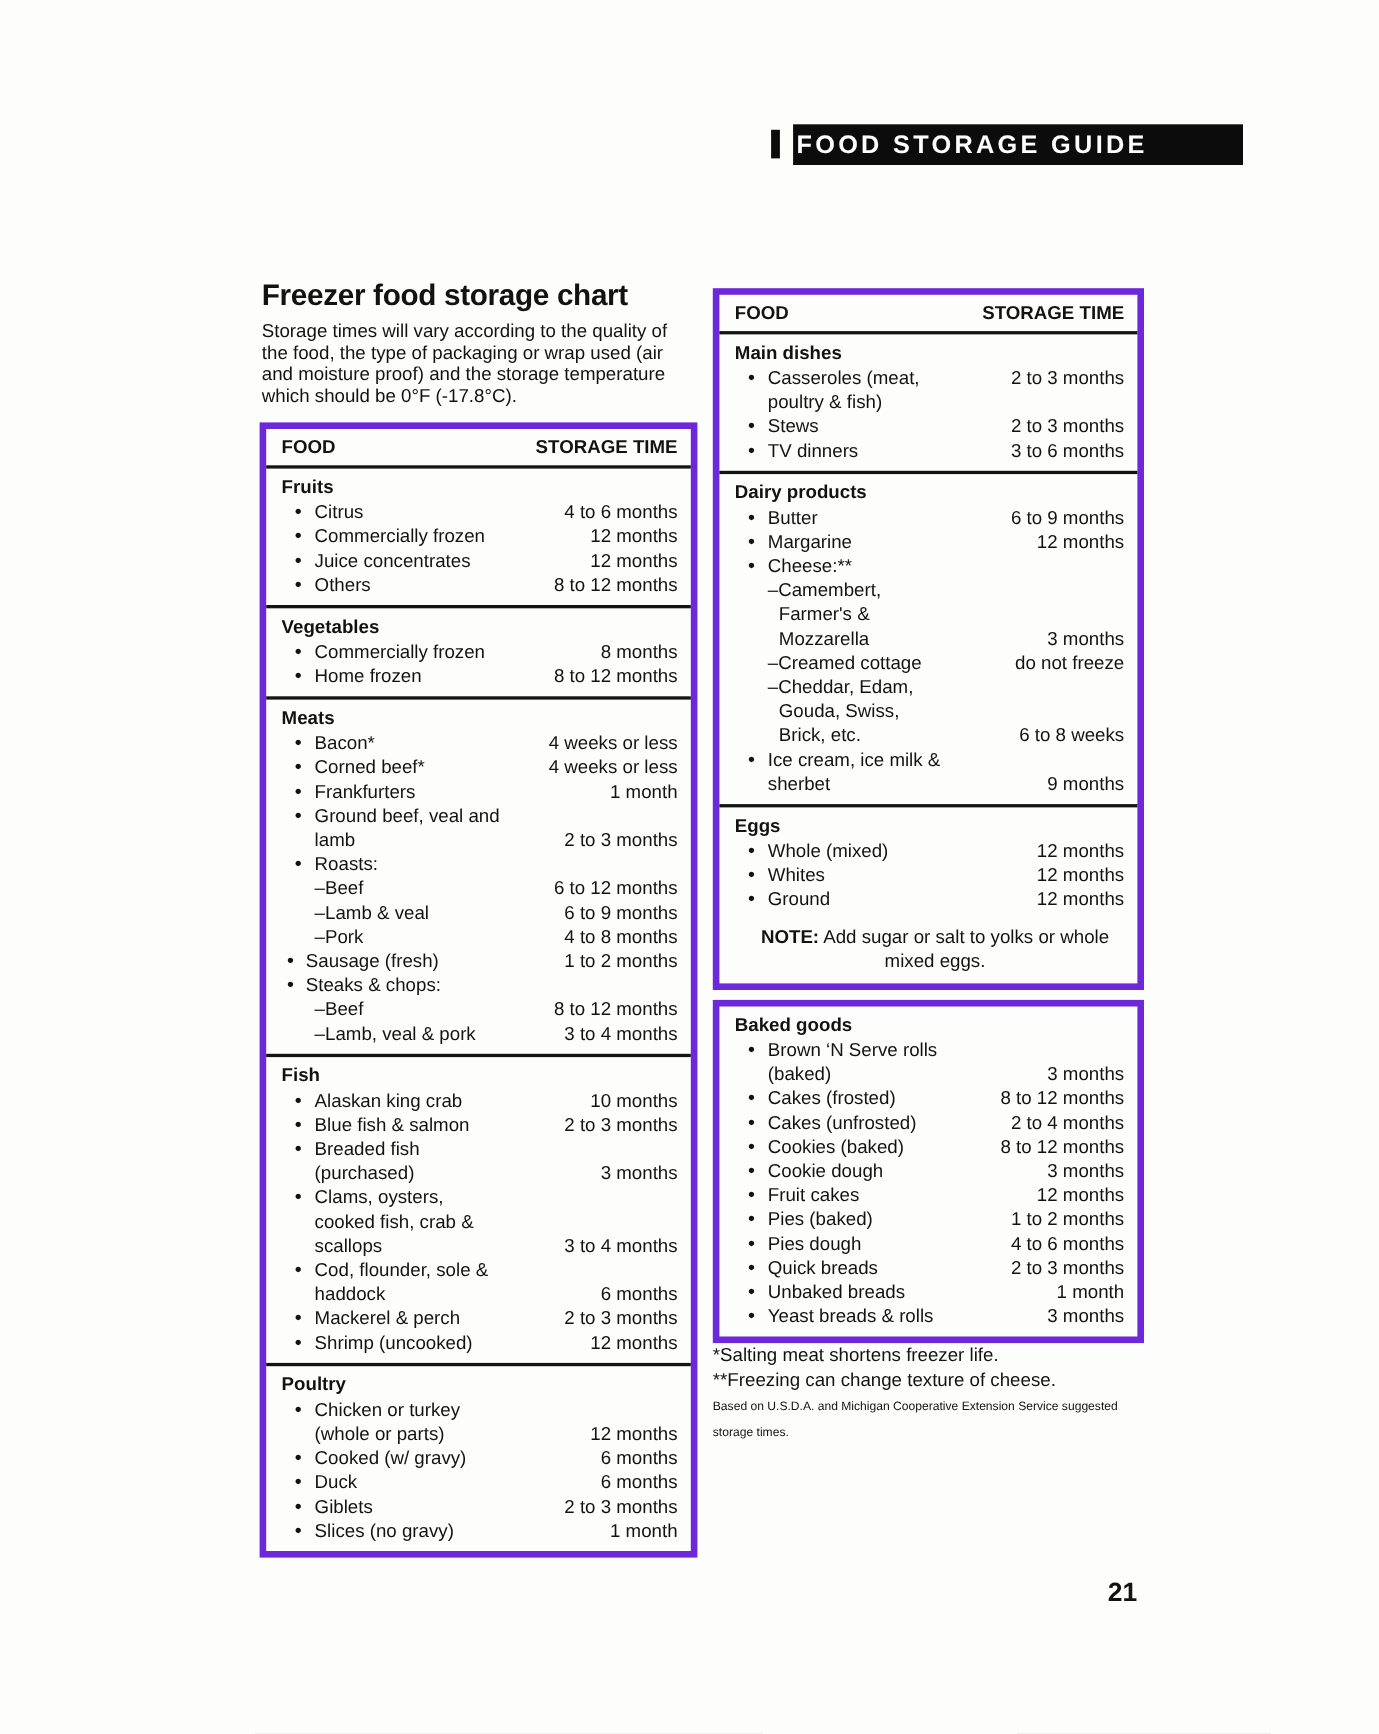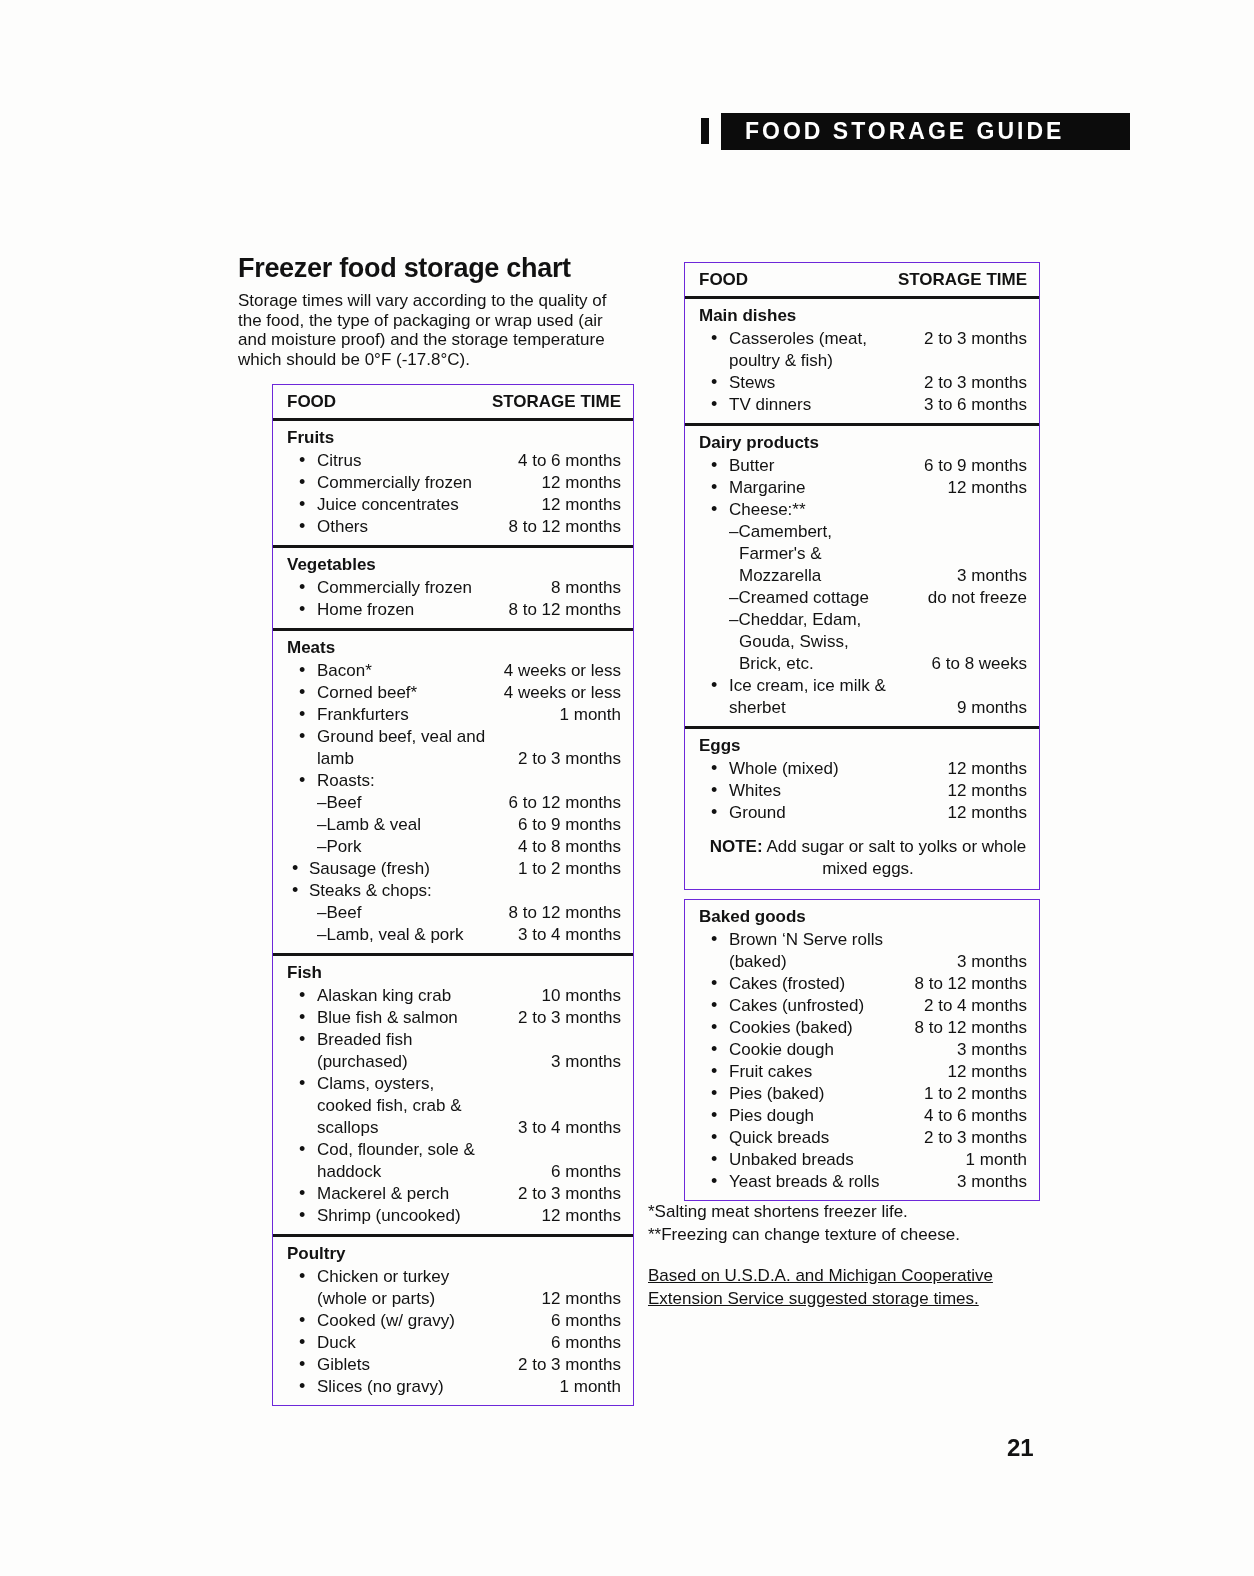--- a/index.html
+++ b/index.html
@@ -6,33 +6,33 @@
   #page {
     position:relative; width:1254px; height:1576px; margin:0 auto;
     background:#fdfdfc; color:#121212;
     font-family:"Liberation Sans", sans-serif;
     overflow:hidden;
   }
   
   #banner {
     position:absolute; left:721px; top:113px; width:409px; height:37px;
     background:#0c0c0c; color:#ffffff; font-weight:bold; font-size:23px;
-    letter-spacing:3px; line-height:37px; padding-left:24px; box-sizing:border-box;
+    letter-spacing:3px; line-height:37px; padding-left:3px; box-sizing:border-box;
     white-space:nowrap;
   }
   #banner::before{ 
     content:""; position:absolute; left:-20px; top:5px; width:8px; height:26px; background:#0c0c0c;
   }
   #col-left  { position:absolute; left:208px; top:253px; width:398px;padding-left:28px; }
   #col-right { position:absolute; left:648px; top:262px; width:392px; }
 
   #page-title { font-size:27px; font-weight:bold; margin:0 0 7px 2px; letter-spacing:-0.3px; }
   #intro { font-size:17px; line-height:19.5px; margin-left:2px; }
 
-  .stable { border:1px solid #6d28d9; font-size:17px; background:#fdfdfc;margin-left:36px; }
+  .stable { border:6px solid #6d28d9; font-size:17px; background:#fdfdfc; }
   #left-table { margin-top:15px; }
 
   .thead { display:flex; justify-content:space-between; font-weight:bold;
            padding:7px 12px 6px 14px; font-size:17px; }
   .section { border-top:3px solid #141414; padding:5px 0 7px 0; }
   .stable.no-head .section:first-child { border-top:none; }
   .section-title { font-weight:bold; line-height:24px; padding-left:14px; }
 
   .row { display:flex; justify-content:space-between; line-height:22px; }
   .row.af { align-items:flex-start; }
@@ -43,21 +43,21 @@
   .row.tight .bullet-glyph { left:19px; }
   .row.dash .line.cont { padding-left:10px; }
   .time { padding-right:12px; white-space:nowrap; }
 
   .note { margin:12px 10px 2px 22px; line-height:22px;text-align:center; }
   .note b { font-weight:bold; }
 
   .box-gap { height:9px; }
 
   #footnotes { font-size:17px; line-height:22.5px; }
-  #source-note { margin-top:19px; font-size:17px; line-height:22.5px; width:392px;text-decoration:underline; }
+  #source-note { margin-top:2px; font-size:11px; line-height:22.5px; width:392px; }
 
   #page-number { position:absolute; left:1007px; top:1434px; font-size:24px; font-weight:bold; }
 </style>
 </head>
 <body>
 
 <div id="page">
 
   <div id="banner">FOOD STORAGE GUIDE</div>
 

